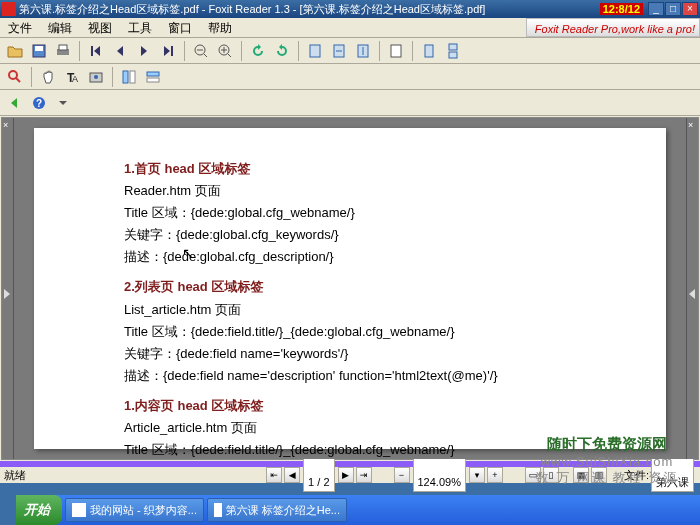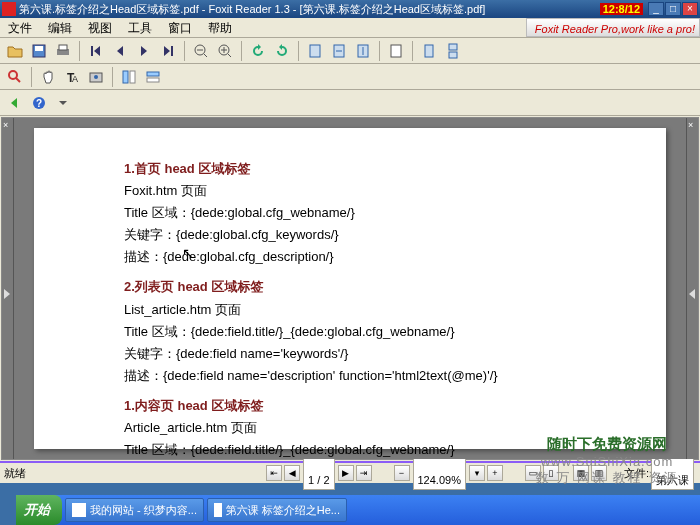--- a/index.html
+++ b/index.html
@@ -30,21 +30,21 @@
 .side-panel .arrow { position: absolute; top: 50%; left: 2px; width: 0; height: 0; border-top: 5px solid transparent; border-bottom: 5px solid transparent; border-left: 6px solid #ddd; }
 .side-panel.right { border-right: none; border-left: 1px solid #555; }
 .side-panel.right .arrow { border-left: none; border-right: 6px solid #ddd; }
 
 .page-area { flex: 1; background: #7a7a7a; padding: 10px 20px; overflow: hidden; position: relative; }
 .page { background: #fff; width: 100%; height: 100%; padding: 30px 90px; box-shadow: 2px 2px 5px rgba(0,0,0,0.4); font-size: 13px; line-height: 1.7; color: #000; }
 .page .heading { color: #7f1d1d; font-weight: bold; margin-top: 8px; }
 .page .heading:first-child { margin-top: 0; }
 .cursor { position: absolute; left: 168px; top: 124px; font-size: 14px; pointer-events: none; }
 
-.statusbar { height: 22px; background: #ece9d8; border-top: 2px solid #8b5cf6; display: flex; align-items: center; font-size: 11px; padding: 0 4px; }
+.statusbar { height: 22px; background: #ece9d8; border-top: 6px solid #8b5cf6; display: flex; align-items: center; font-size: 11px; padding: 0 4px; }
 .statusbar .cell { border: 1px solid #aca899; background: #fff; padding: 16px 4px; height: 17px; line-height: 15px; margin: 0 2px; }
 .statusbar .sm-btn { width: 16px; height: 16px; border: 1px solid #aca899; background: linear-gradient(#fff,#ddd); display: inline-flex; align-items: center; justify-content: center; margin: 0 1px; font-size: 9px; }
 .statusbar .spacer { flex: 1; }
 .statusbar .file-lbl { margin-left: 16px; }
 
 .taskbar { position: absolute; bottom: 0; left: 16px; width: 700px; height: 30px; background: linear-gradient(#3c81f3,#245edb); display: flex; align-items: center; }
 .start-btn { height: 30px; background: linear-gradient(#5fb55f,#2a8a2a); color: #fff; font-weight: bold; font-size: 13px; padding: 0 12px 0 8px; display: flex; align-items: center; border-radius: 0 8px 8px 0; font-style: italic; }
 .task-btn { height: 24px; background: linear-gradient(#5a9ae8,#3976cf); border: 1px solid #2a5fb0; color: #fff; font-size: 11px; padding: 0 6px; margin-left: 3px; display: flex; align-items: center; border-radius: 2px; max-width: 140px; overflow: hidden; white-space: nowrap; }
 .task-btn .ti { width: 14px; height: 14px; background: #fff; margin-right: 4px; }
 
@@ -242,21 +242,21 @@
   </div>
 
   <div class="content-wrap">
     <div class="side-panel">
       <span class="x">×</span>
       <span class="arrow"></span>
     </div>
     <div class="page-area">
       <div class="page">
         <div class="heading">1.首页 head 区域标签</div>
-        <div>Foxit.htm 页面</div>
+        <div>Reader.htm 页面</div>
         <div>Title 区域：{dede:global.cfg_webname/}</div>
         <div>关键字：{dede:global.cfg_keywords/}</div>
         <div>描述：{dede:global.cfg_description/}</div>
         <div class="cursor">↖</div>
 
         <div class="heading">2.列表页 head 区域标签</div>
         <div>List_article.htm 页面</div>
         <div>Title 区域：{dede:field.title/}_{dede:global.cfg_webname/}</div>
         <div>关键字：{dede:field name='keywords'/}</div>
         <div>描述：{dede:field name='description'    function='html2text(@me)'/}</div>

